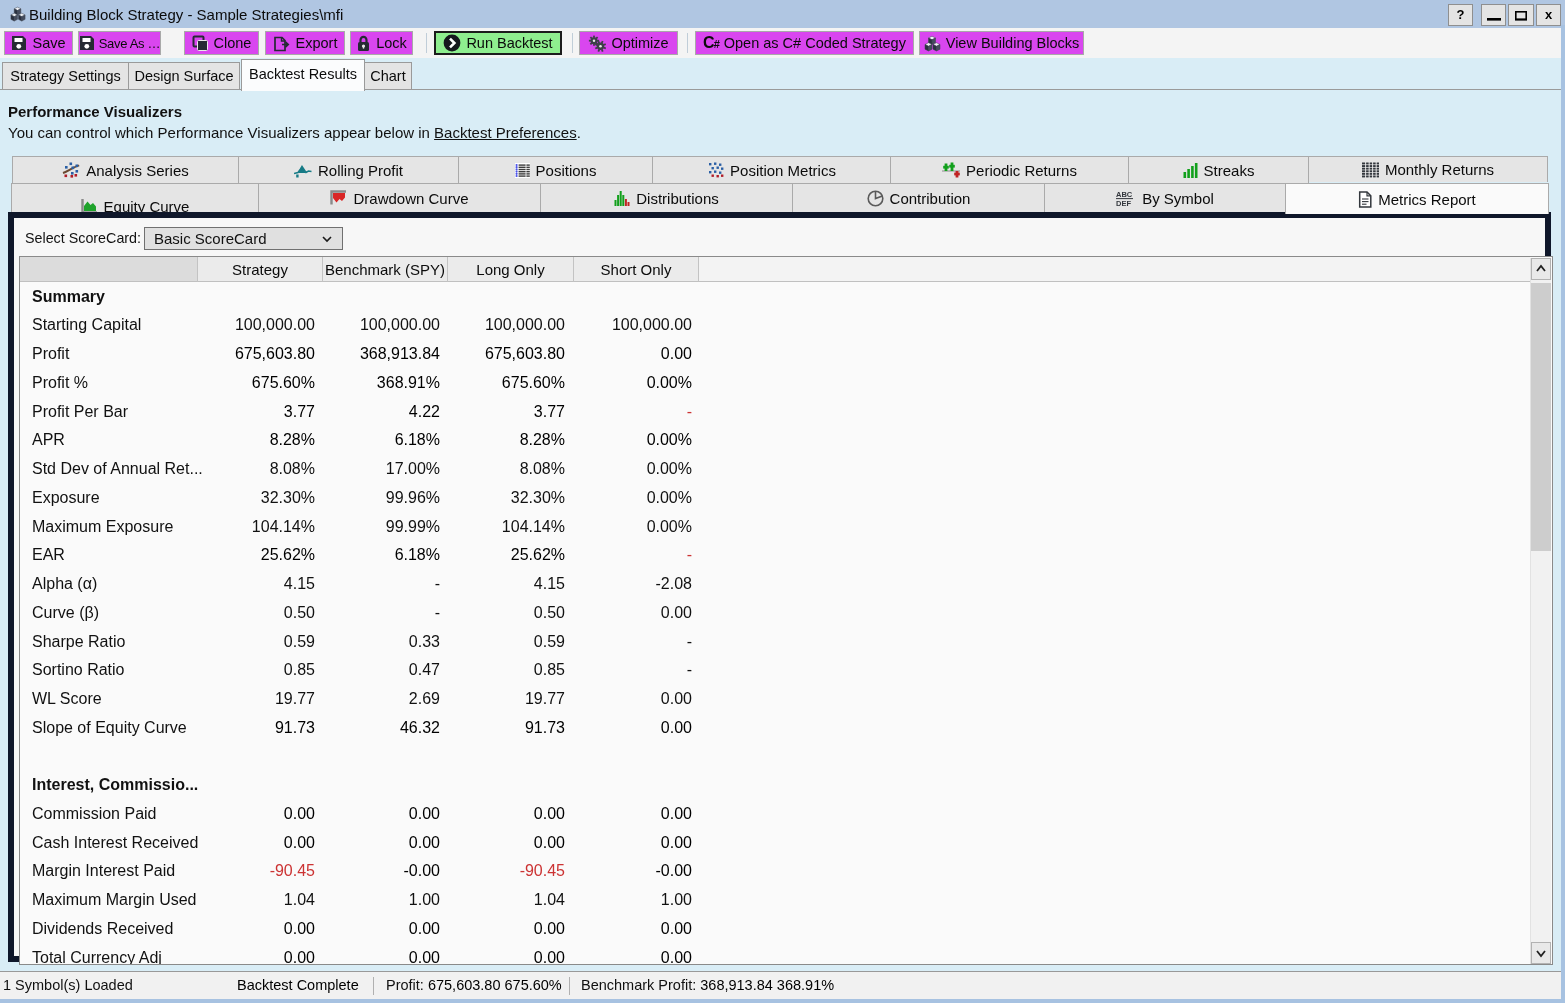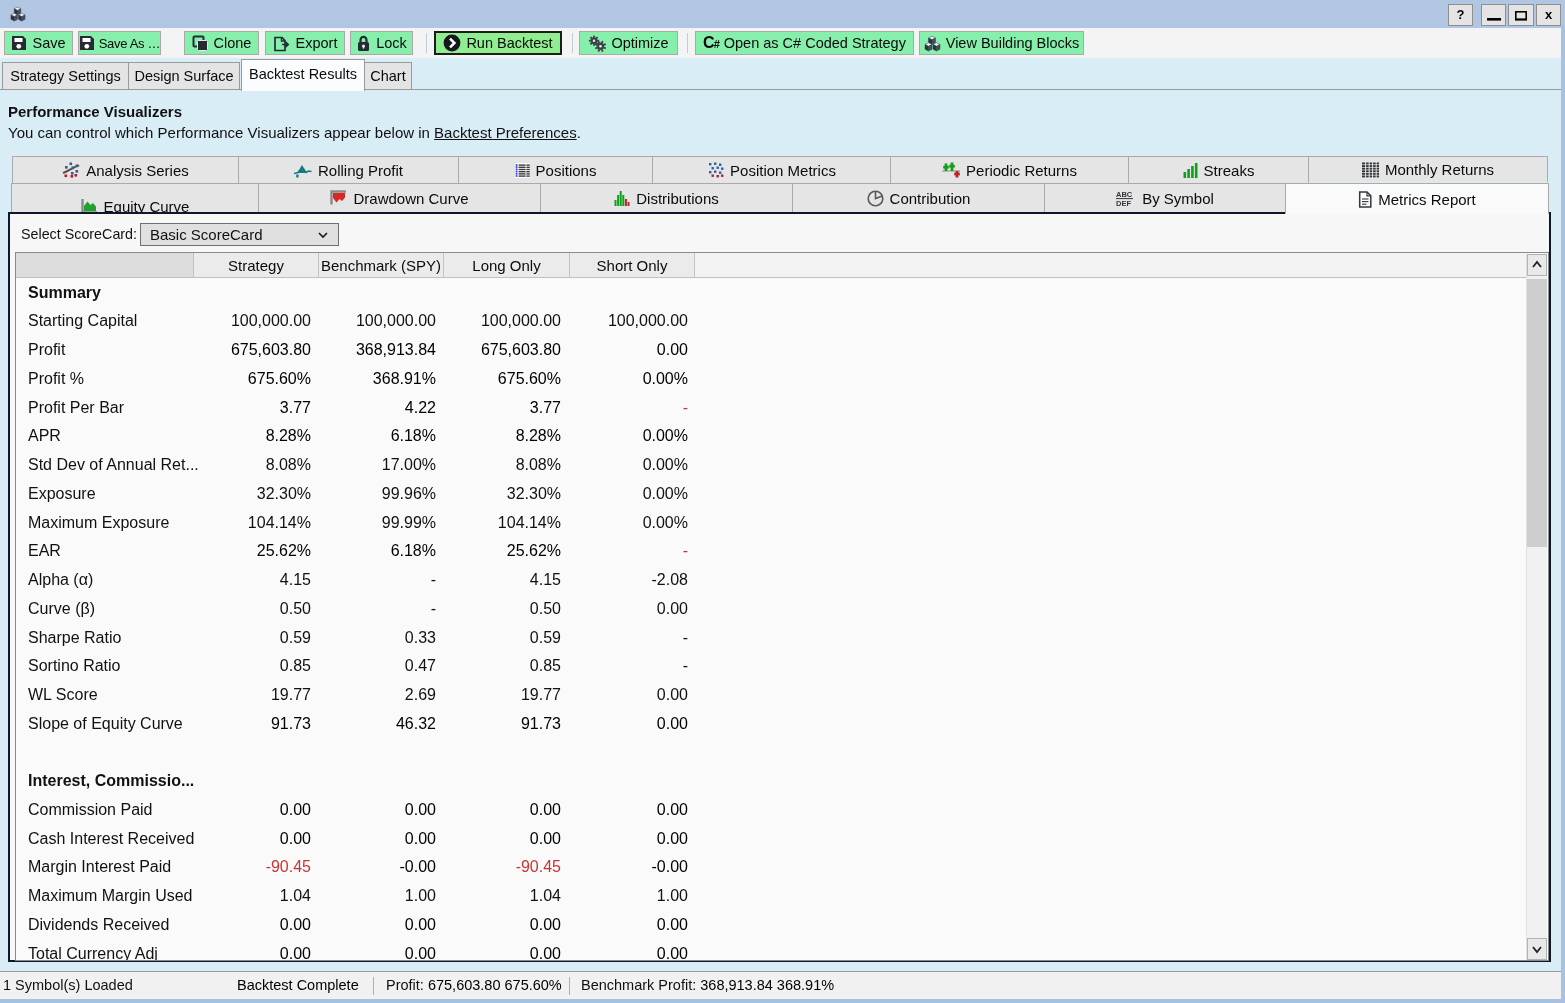--- a/index.html
+++ b/index.html
@@ -5,36 +5,36 @@
 *{margin:0;padding:0;box-sizing:border-box}
 html,body{width:1565px;height:1003px;overflow:hidden}
 body{font-family:"Liberation Sans",sans-serif;position:relative;background:#d9edf6;color:#111}
 .abs{position:absolute}
 
 #titlebar{position:absolute;left:0;top:0;width:1565px;height:28px;background:#b0c6e2}
 #title-text{position:absolute;left:29px;top:0;height:28px;line-height:29px;font-size:15px;color:#0b0b0b}
 .winbtn{position:absolute;top:4px;height:22px;background:#e4e4e4;border:1px solid #8f8f8f;text-align:center;font-weight:bold;color:#000;font-size:13px;line-height:20px}
 
 #toolbar{position:absolute;left:0;top:28px;width:1561px;height:30px;background:#f4f4f4}
-.tbtn{position:absolute;top:3px;height:24px;background:#86efac;border:1px solid #a9a9a9;display:flex;align-items:center;justify-content:center;gap:5px;font-size:14.5px;color:#0b0b0b;white-space:nowrap;overflow:hidden}
+.tbtn{position:absolute;top:3px;height:24px;background:#d946ef;border:1px solid #a9a9a9;display:flex;align-items:center;justify-content:center;gap:5px;font-size:14.5px;color:#0b0b0b;white-space:nowrap;overflow:hidden}
 .tbtn svg{flex:0 0 auto}
 .tsep{position:absolute;top:5px;width:1px;height:20px;background:#c0cdd8}
 #runbtn{background:#8fee8f;border:2px solid #1c1c1c}
 
 .mtab{position:absolute;top:62px;height:28px;background:#e4e4e4;border:1px solid #9a9a9a;text-align:center;font-size:14.5px;color:#0b0b0b}
 .mtab span{display:block;line-height:26px}
 #mtab-active{top:59px;height:32px;background:#fbfcfd;border-bottom:none;z-index:3}
 #mtab-active span{line-height:29px}
 #mtabline{position:absolute;left:0;top:89px;width:1561px;height:1px;background:#9a9a9a;z-index:1}
 
 .vtab{position:absolute;background:#e5e5e5;border:1px solid #aaaaaa;border-bottom:none;display:flex;align-items:center;justify-content:center;gap:6px;font-size:15px;color:#0b0b0b;white-space:nowrap}
 .vtab svg{flex:0 0 auto}
 #vtab-active{background:#fafafa;z-index:4}
 
-#panel{position:absolute;left:8px;top:212px;width:1543px;height:750px;background:#f7f7f7;border:2px solid #0f172a}
+#panel{position:absolute;left:8px;top:212px;width:1543px;height:750px;background:#f7f7f7;border:6px solid #0f172a}
 #dropdown{position:absolute;left:130px;top:9px;width:199px;height:23px;background:#e0e0e0;border:1px solid #707070;font-size:15px;line-height:21px;padding-left:9px}
 
 #grid{position:absolute;left:5px;top:38px;width:1534px;height:709px;background:#fafafa;border:1px solid #8a8a8a;overflow:hidden}
 .hcell{position:absolute;top:0;height:25px;background:#ebebeb;border-right:1px solid #c3c3c3;border-bottom:1px solid #c0c0c0;text-align:center;font-size:15px;line-height:25px;color:#0b0b0b}
 .grow{position:absolute;left:0;width:1500px;height:29px;font-size:16px;line-height:29px}
 .glabel{position:absolute;left:12px;top:0;white-space:nowrap}
 .gv{position:absolute;top:0;width:117px;text-align:right}
 .green{color:#000000}
 .red{color:#cc3333}
 .bold{font-weight:bold}
@@ -58,20 +58,21 @@
         <polygon points="4.5,3 8,4.8 8,9.5 4.5,7.7" fill="#2a3140"></polygon>
         <polygon points="11.5,3 8,4.8 8,9.5 11.5,7.7" fill="#454d5e"></polygon>
         <polygon points="1,9.5 4.5,7.7 8,9.5 4.5,11.3" fill="#eef1f5"></polygon>
         <polygon points="1,9.5 4.5,11.3 4.5,16 1,14.2" fill="#2a3140"></polygon>
         <polygon points="8,9.5 4.5,11.3 4.5,16 8,14.2" fill="#454d5e"></polygon>
         <polygon points="9,9.5 12.5,7.7 16,9.5 12.5,11.3" fill="#eef1f5"></polygon>
         <polygon points="9,9.5 12.5,11.3 12.5,16 9,14.2" fill="#2a3140"></polygon>
         <polygon points="16,9.5 12.5,11.3 12.5,16 16,14.2" fill="#454d5e"></polygon>
       </g>
   </svg>
+  <span id="title-text">Building Block Strategy - Sample Strategies\mfi</span>
   <div class="winbtn" style="left:1448px;width:25px">?</div>
   <div class="winbtn" style="left:1481px;width:25px"><svg width="14" height="11" viewBox="0 0 14 11" style="margin-top:5px">
         <rect x="0" y="8" width="14" height="2.6" fill="#000"></rect>
       </svg></div>
   <div class="winbtn" style="left:1508px;width:26px"><svg width="12" height="10" viewBox="0 0 12 10" style="margin-top:6px">
         <rect x="0.5" y="0.5" width="11" height="8" fill="none" stroke="#000" stroke-width="2.2"></rect>
       </svg></div>
   <div class="winbtn" style="left:1536px;width:25px">x</div>
 </div>
 <div id="toolbar">

